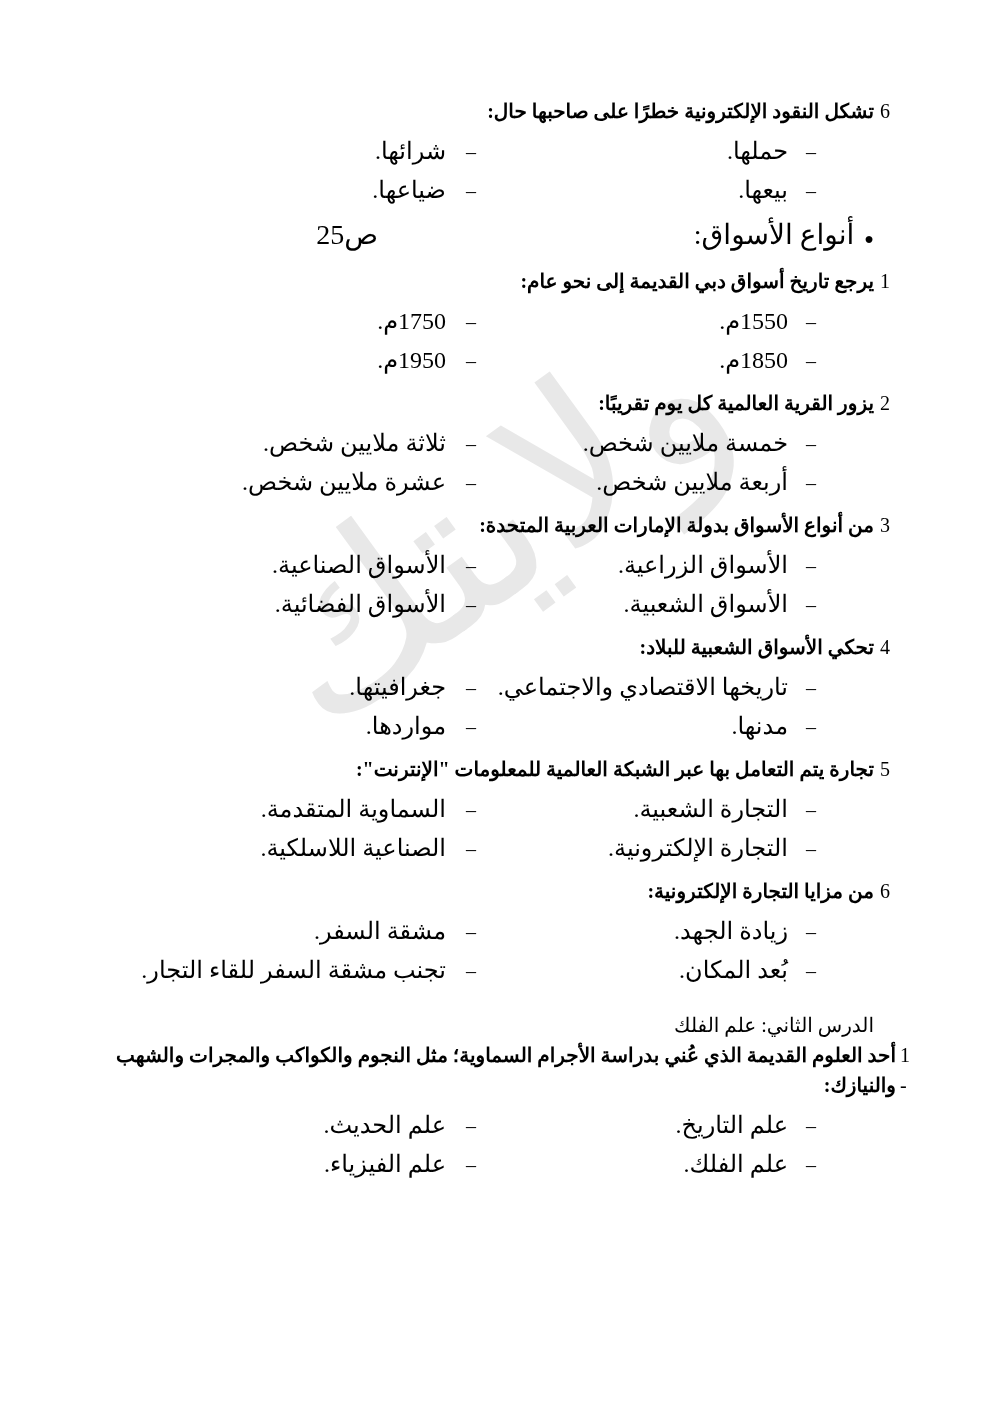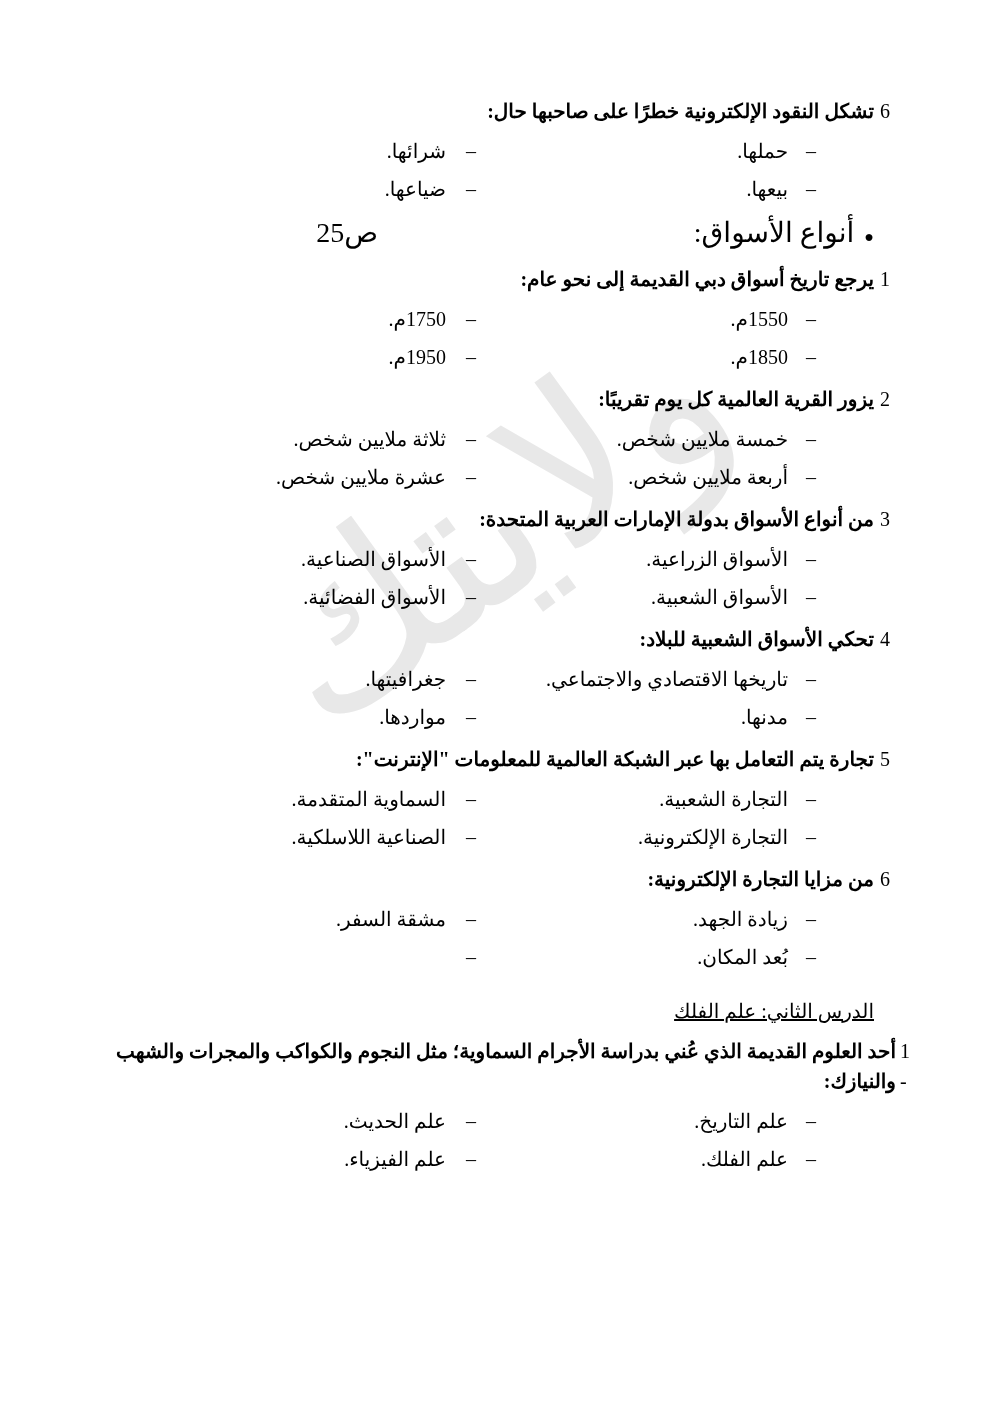--- a/index.html
+++ b/index.html
@@ -96,21 +96,21 @@
     line-height: 30px;
   }
   .opt-col.left .opt-dash {
     width: 30px;
     flex: 0 0 30px;
     text-align: right;
     padding-left: 10px;
     box-sizing: border-box;
   }
   .opt-text {
-    font-size: 20px;
+    font-size: 24px;
     line-height: 30px;
   }
 
   
   .bullet-row {
     display: flex;
     flex-direction: row;
     align-items: baseline;
     margin-bottom: 12px;
     margin-top: 6px;
@@ -136,23 +136,21 @@
     box-sizing: border-box;
     padding-right: 118px;
     font-size: 28px;
     line-height: 30px;
   }
 
   .section-title {
     font-size: 20px;
     line-height: 30px;
     margin-top: 16px;
-    margin-bottom: 10px;
     padding-right: 44px;
-    text-decoration: underline;
   }
 
   .q-wide {
     font-size: 20px;
     line-height: 30px;
     margin-bottom: 10px;
     display: flex;
     flex-direction: row;
     align-items: baseline;
   }
@@ -352,20 +350,21 @@
         <span class="opt-text">بُعد المكان.</span>
       </div>
     </div>
     <div class="opt-col left">
       <div class="opt">
         <span class="opt-dash">–</span>
         <span class="opt-text">مشقة السفر.</span>
       </div>
       <div class="opt">
         <span class="opt-dash">–</span>
+        <span class="opt-text">تجنب مشقة السفر للقاء التجار.</span>
       </div>
     </div>
   </div>
 
   <div class="section-title">الدرس الثاني: علم الفلك</div>
 
   <div class="q-wide">
     <div class="q-num">1 -</div>
     <div class="q-text">أحد العلوم القديمة الذي عُني بدراسة الأجرام السماوية؛ مثل النجوم والكواكب والمجرات والشهب والنيازك:</div>
   </div>

